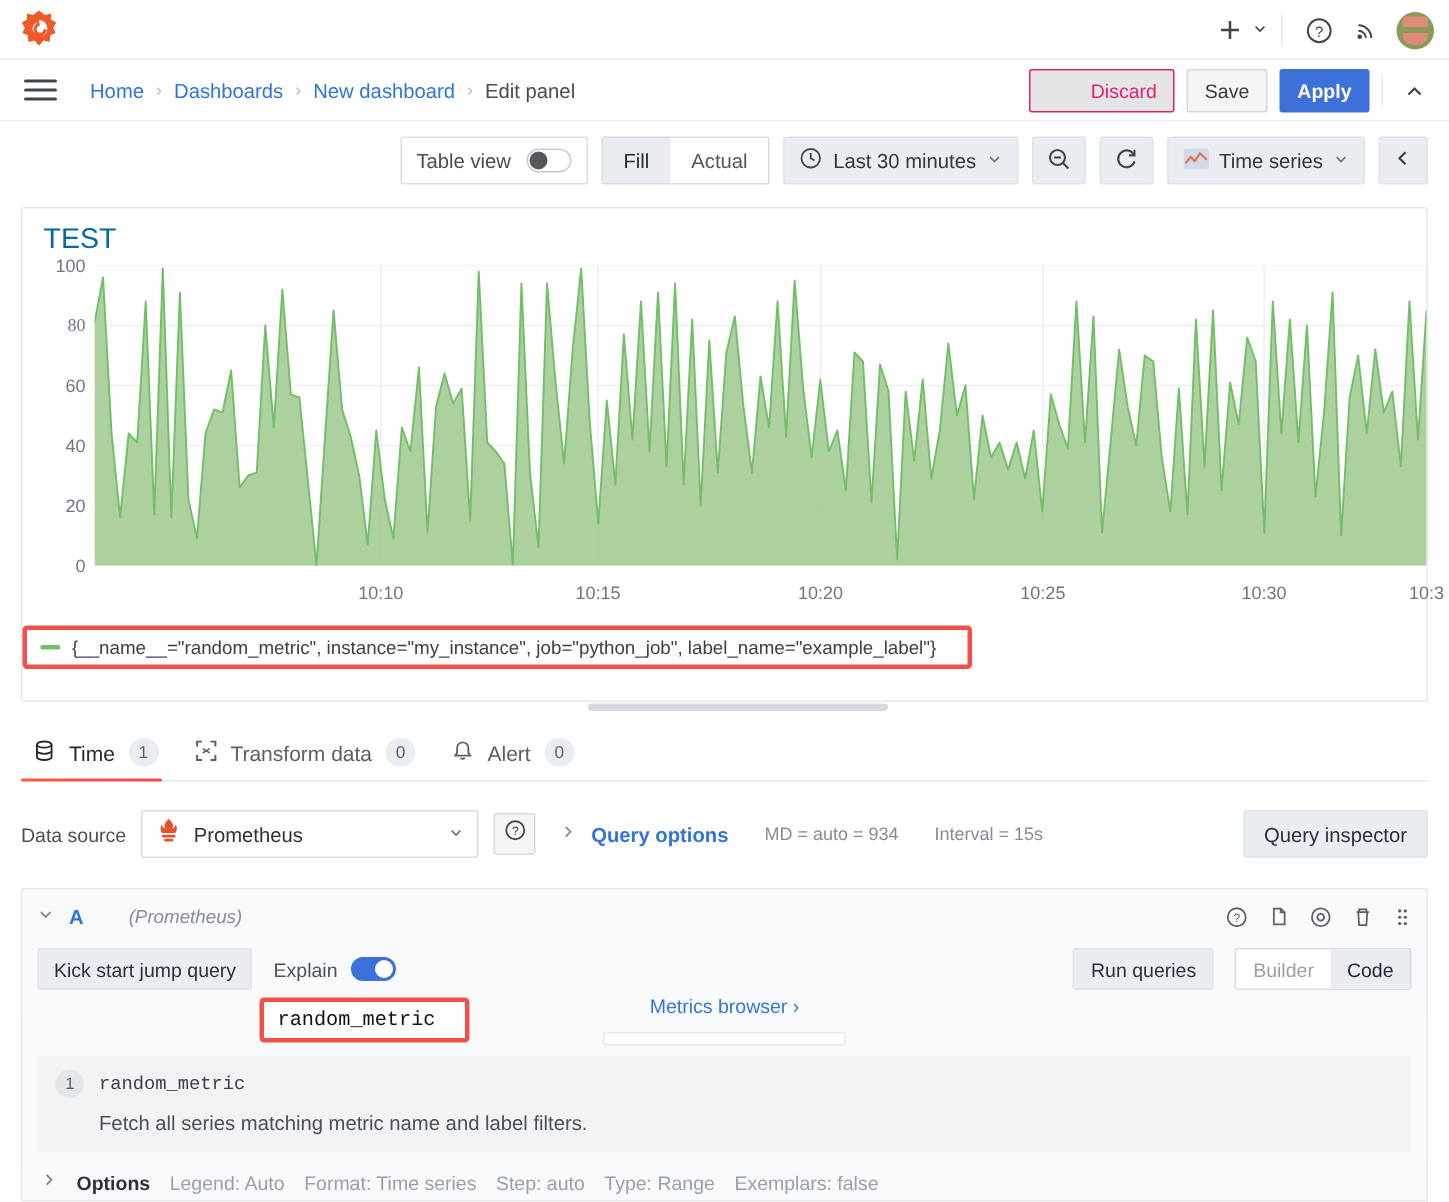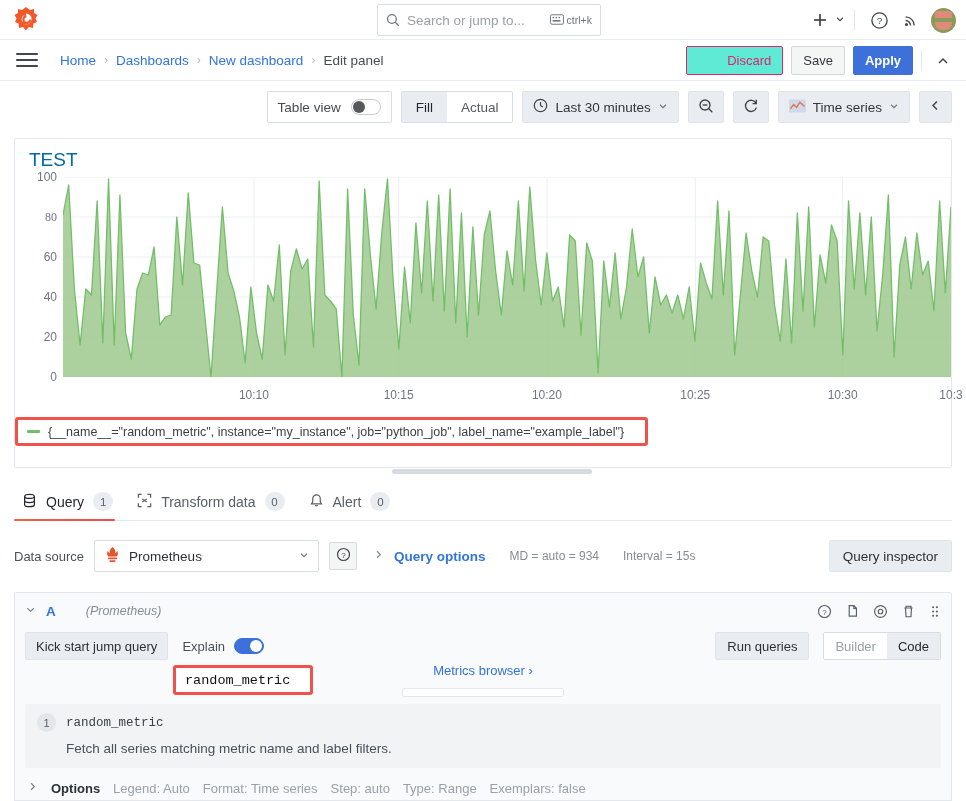--- a/index.html
+++ b/index.html
@@ -69,21 +69,21 @@
   .crumb-actions {
     position:absolute; right: 10px; top:0; height:41px;
     display:flex; align-items:center; gap:8px;
   }
   .btn {
     font-family: "Liberation Sans", sans-serif;
     font-size: 13px; height: 29px; padding: 0 11px;
     border-radius: 2px; cursor: pointer; display:flex; align-items:center;
     border: 1px solid transparent; background:#fff;
   }
-  .btn-discard { color:#e0226e; border-color:#e0226e; background:#5eead4;padding-left:40px; }
+  .btn-discard { color:#e0226e; border-color:#e0226e; background:#e5e5e5;padding-left:40px; }
   .btn-save { color:#36393c; border-color:#d3d8de; background:#f4f5f5; }
   .btn-apply { color:#fff; background:#3d71d9; border-color:#3d71d9; font-weight:600;}
   .chev-up-btn { width:26px;height:26px;display:flex;align-items:center;justify-content:center;cursor:pointer;}
   .v-div { width:1px;height:20px;background:#e3e7ec;}
 
   
   .panel-toolbar {
     height: 52px; width:966px; display:flex; align-items:center;
     justify-content:flex-end; padding-right: 14px; gap: 9px;
     background:#fff;
@@ -260,41 +260,20 @@
 
 <div class="topnav">
   <div class="logo-wrap">
     <svg width="24" height="26" viewBox="0 0 24 26">
       <path d="M12 0 L16 3 L20 2 L20 6 L23.5 8 L21.5 11.5 L23 15 L19.5 16.5 L19 21 L15 20 L12 23.5 L9 20 L5 21 L4.5 16.5 L1 15 L2.5 11.5 L0.5 8 L4 6 L4 2 L8 3 Z" fill="#f05a28"></path>
       <circle cx="12" cy="12" r="5.6" fill="#fff"></circle>
       <path d="M12 7.2 A4.8 4.8 0 1 0 16.2 12.6 A3.4 3.4 0 1 1 12.4 9.1" fill="none" stroke="#f05a28" stroke-width="2.1"></path>
     </svg>
   </div>
 
-  <div class="search-box">
-    <span class="search-icon">
-      <svg width="14" height="14" viewBox="0 0 16 16">
-          <circle cx="6.8" cy="6.8" r="5" fill="none" stroke="#6e7681" stroke-width="1.5"></circle>
-          <line x1="10.4" y1="10.4" x2="14.6" y2="14.6" stroke="#6e7681" stroke-width="1.5"></line>
-        </svg>
-    </span>
-    <span class="search-ph">Search or jump to...</span>
-    <span class="kbd">
-      <span class="kbd-ico">
-        <svg width="14" height="11" viewBox="0 0 16 12">
-            <rect x="0.6" y="0.6" width="14.8" height="10.8" rx="1.6" fill="none" stroke="#6e7681" stroke-width="1.1"></rect>
-            <rect x="3" y="3" width="1.6" height="1.6" fill="#6e7681"></rect>
-            <rect x="6.4" y="3" width="1.6" height="1.6" fill="#6e7681"></rect>
-            <rect x="9.8" y="3" width="1.6" height="1.6" fill="#6e7681"></rect>
-            <rect x="3" y="6.6" width="9" height="1.8" fill="#6e7681"></rect>
-          </svg>
-      </span>
-      <span>ctrl+k</span>
-    </span>
-  </div>
 
   <div class="nav-right">
     <div class="plus-combo">
       <span class="nav-btn">
         <svg width="16" height="16" viewBox="0 0 16 16">
             <line x1="8" y1="2" x2="8" y2="14" stroke="#41464b" stroke-width="1.7"></line>
             <line x1="2" y1="8" x2="14" y2="8" stroke="#41464b" stroke-width="1.7"></line>
           </svg>
       </span>
       <span class="chev">
@@ -467,21 +446,21 @@
 
 <div class="tabs">
   <div class="tab active">
     <span>
       <svg width="15" height="15" viewBox="0 0 16 16">
           <ellipse cx="8" cy="3.6" rx="5.2" ry="2.2" fill="none" stroke="#23282e" stroke-width="1.3"></ellipse>
           <path d="M2.8 3.6 L2.8 12.4 A5.2 2.2 0 0 0 13.2 12.4 L13.2 3.6" fill="none" stroke="#23282e" stroke-width="1.3"></path>
           <path d="M2.8 8 A5.2 2.2 0 0 0 13.2 8" fill="none" stroke="#23282e" stroke-width="1.3"></path>
         </svg>
     </span>
-    <span>Query</span>
+    <span>Time</span>
     <span class="badge">1</span>
   </div>
   <div class="tab">
     <span>
       <svg width="15" height="15" viewBox="0 0 16 16">
           <path d="M1.5 5 L1.5 1.5 L5 1.5 M11 1.5 L14.5 1.5 L14.5 5 M14.5 11 L14.5 14.5 L11 14.5 M5 14.5 L1.5 14.5 L1.5 11" fill="none" stroke="#5a6067" stroke-width="1.4"></path>
           <path d="M5.5 6.5 L10.5 9.5 M10.5 6.5 L5.5 9.5" stroke="#5a6067" stroke-width="1.2"></path>
         </svg>
     </span>
     <span>Transform data</span>

